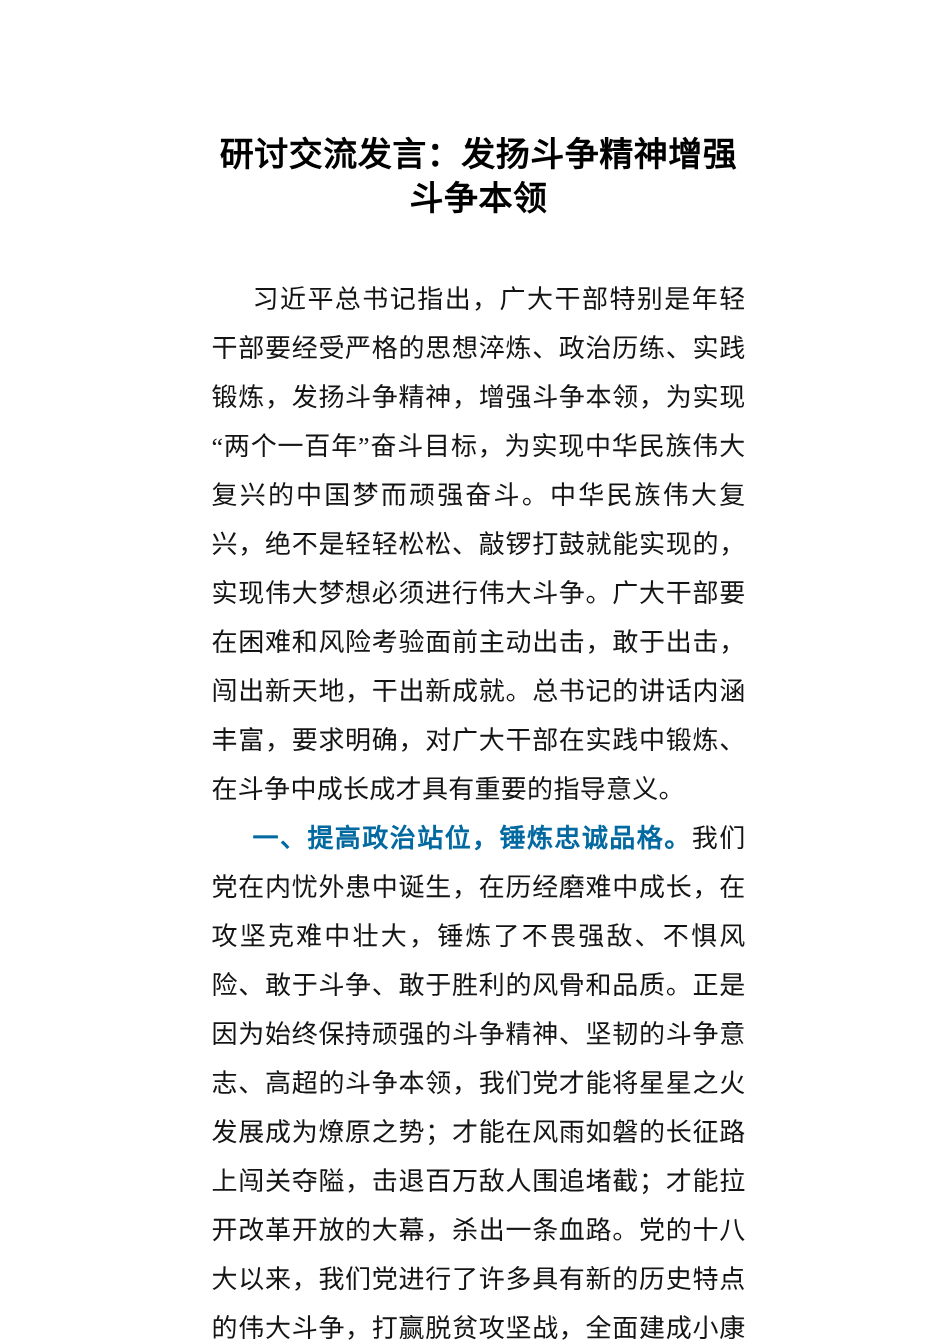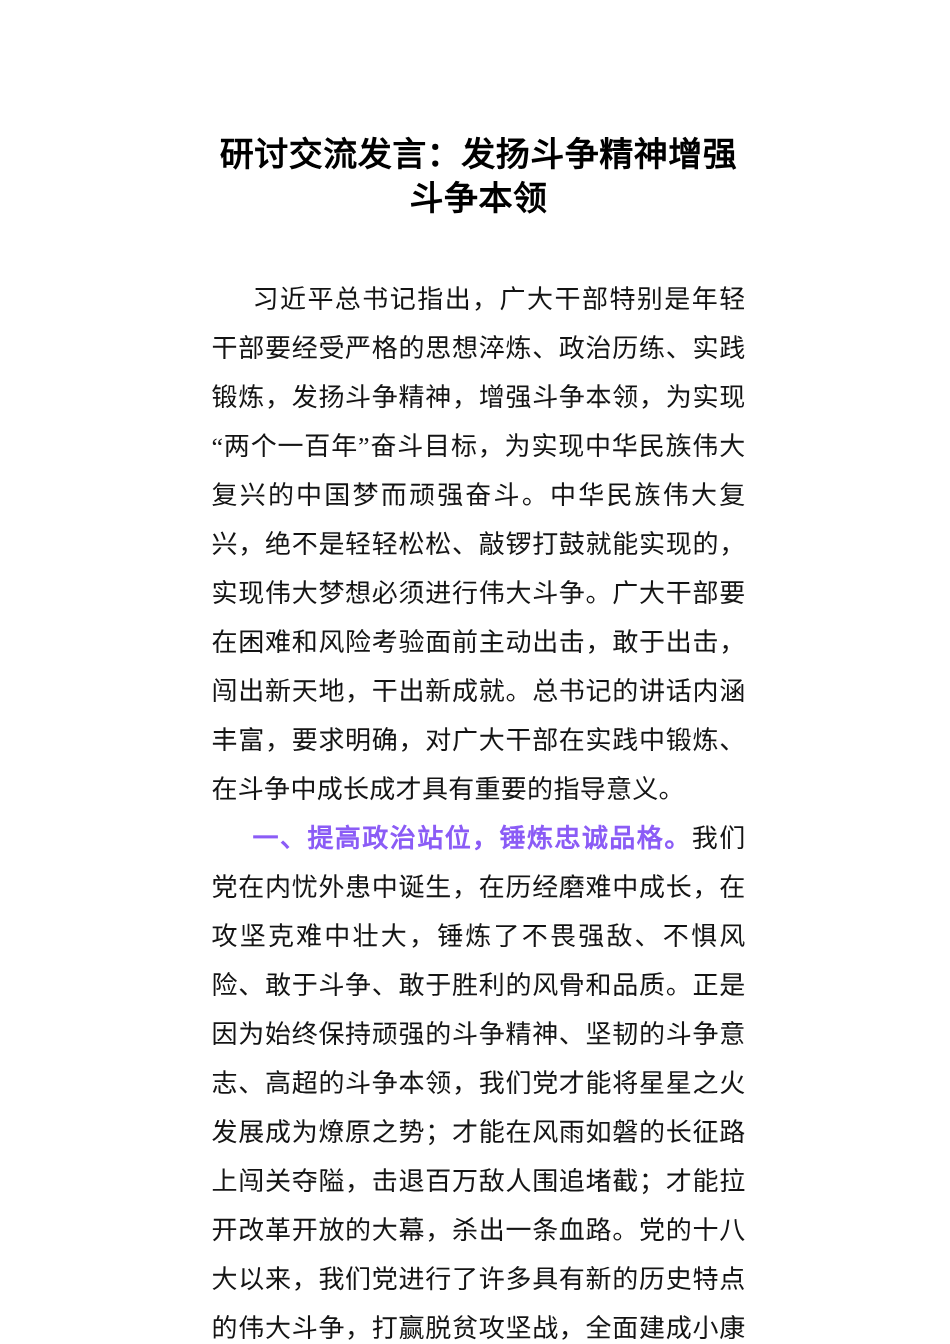--- a/index.html
+++ b/index.html
@@ -38,21 +38,21 @@
       letter-spacing: 0.3px;
       color: #141414;
     }
     .para {
       margin: 0;
       padding: 0;
       text-indent: 41px;
     }
     .lead {
       font-weight: bold;
-      color: #8b5cf6;
+      color: #0369a1;
       font-family: "Liberation Sans", "DejaVu Sans", sans-serif;
     }
   </style>
 </head>
 <body>
 
 <div class="page">
   <h1 class="doc-title">研讨交流发言：发扬斗争精神增强斗争本领</h1>
 
   <div class="doc-body">

